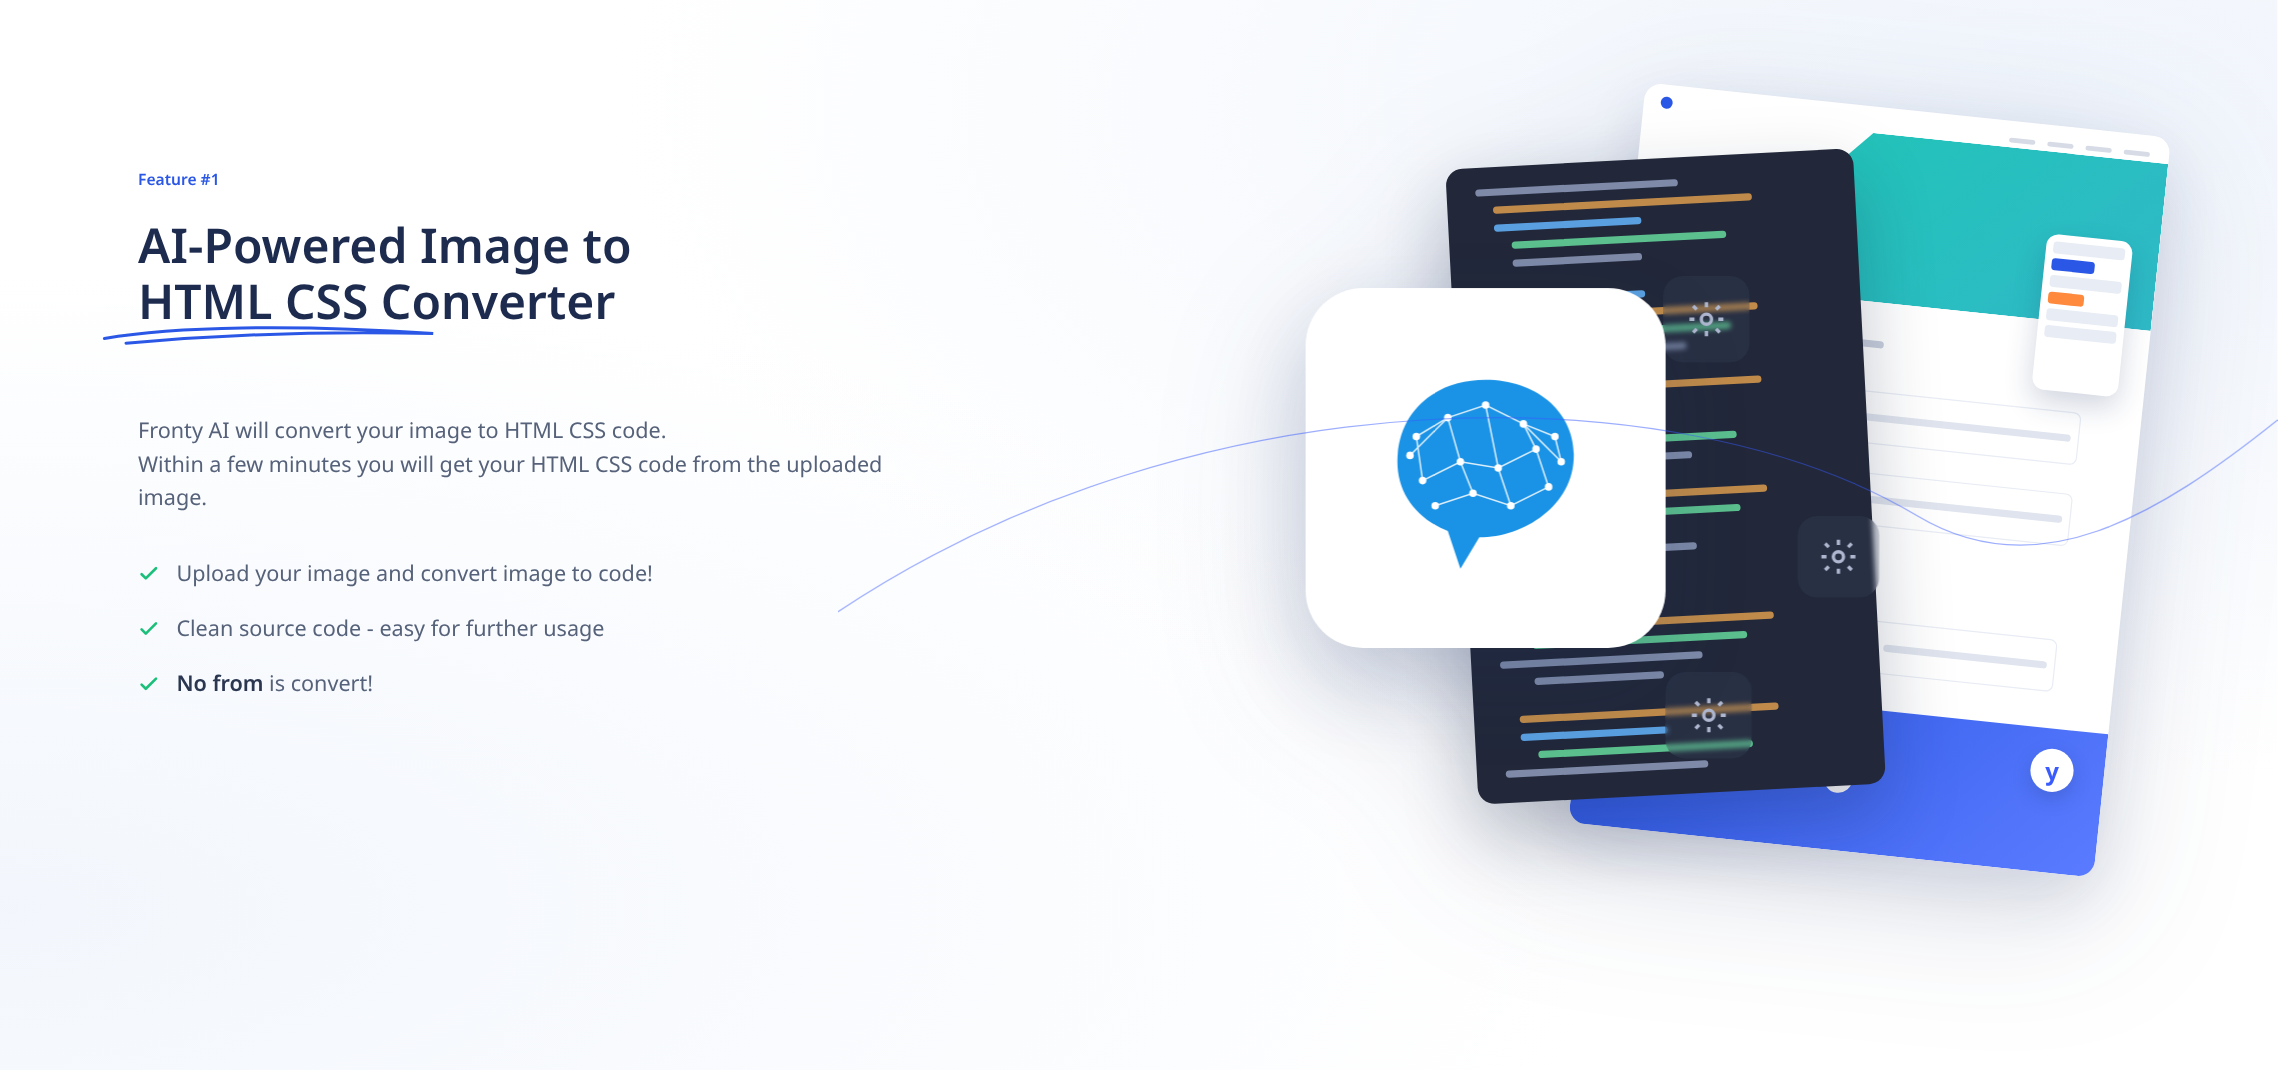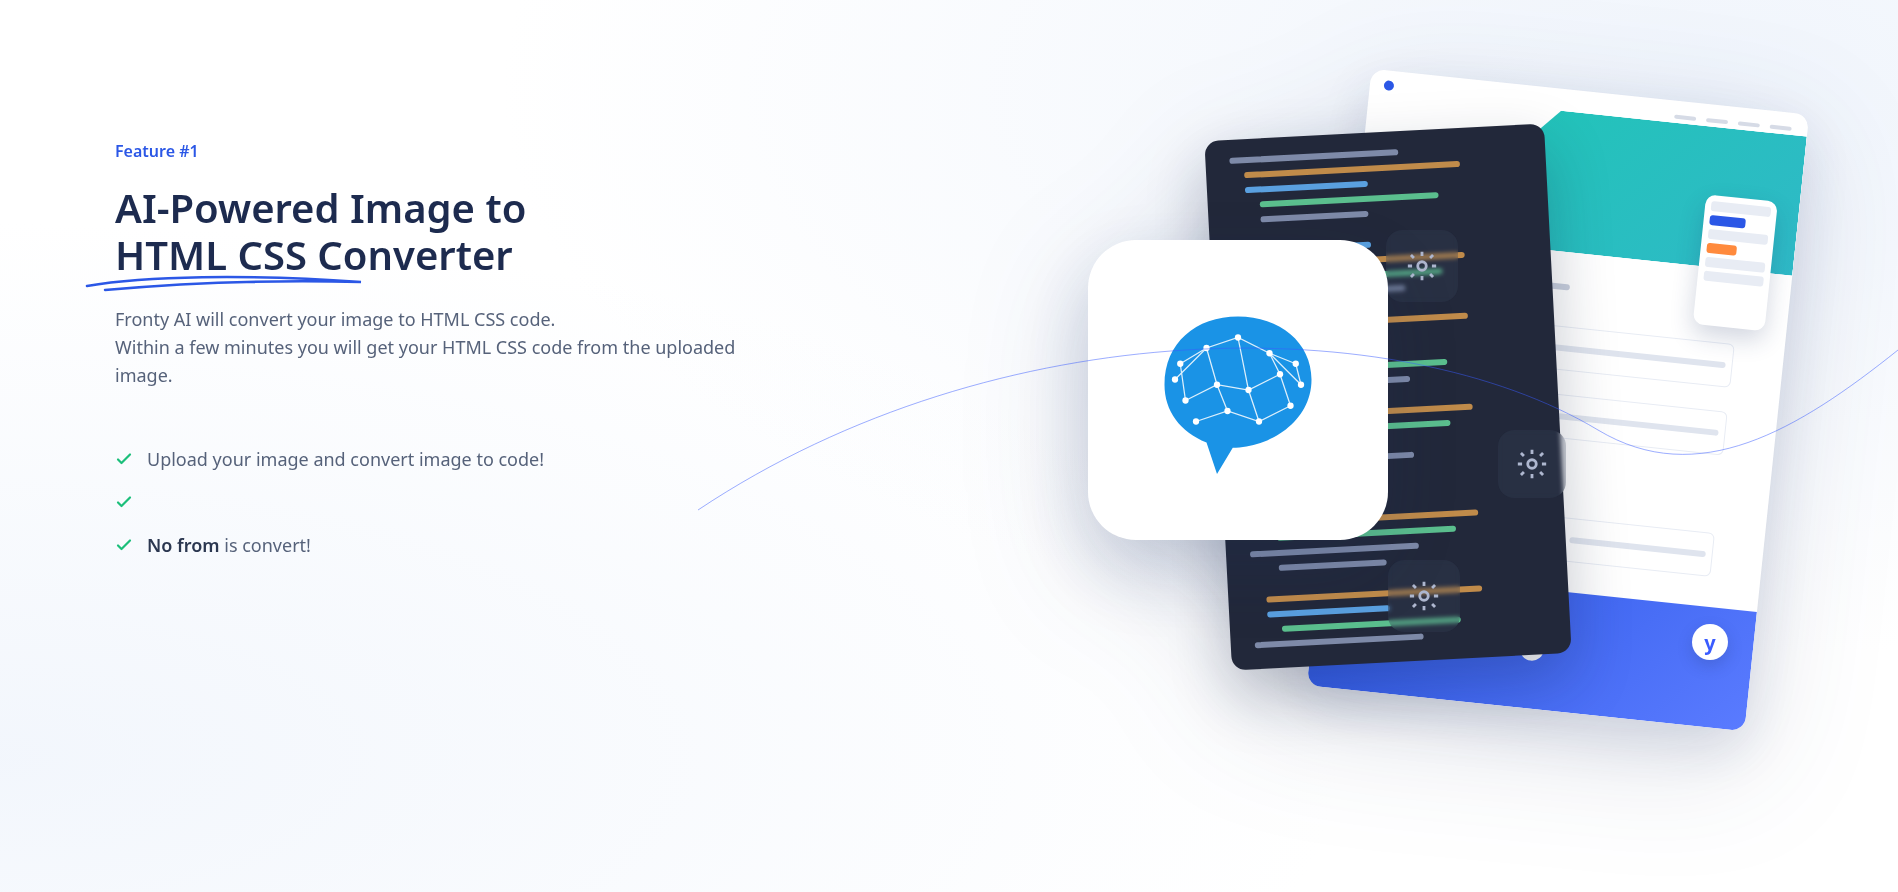--- a/index.html
+++ b/index.html
@@ -15,21 +15,21 @@
 
   .left {
     position: absolute;
     left: 115px;
     top: 140px;
     width: 640px;
   }
 
   .eyebrow {
     color: #2b57e6;
-    font-size: 16px;
+    font-size: 13px;
     font-weight: 600;
     margin-bottom: 22px;
   }
 
   .heading {
     color: #1d2b4f;
     font-size: 40px;
     font-weight: 600;
     line-height: 1.18;
     margin-bottom: 6px;
@@ -43,28 +43,28 @@
   .underline-wrap svg {
     position: absolute;
     left: -30px;
     bottom: -14px;
     width: 280px;
     height: 20px;
     pointer-events: none;
   }
 
   .lead {
-    margin-top: 28px;
+    margin-top: 72px;
     color: #56627a;
     font-size: 18px;
     line-height: 1.55;
   }
 
   .bullets {
-    margin-top: 57px;
+    margin-top: 36px;
     list-style: none;
   }
   .bullets li {
     display: flex;
     align-items: center;
     gap: 14px;
     color: #56627a;
     font-size: 18px;
     margin-bottom: 22px;
   }
@@ -310,20 +310,21 @@
             </svg>
         </span>
         <span>Upload your image and convert image to code!</span>
       </li>
       <li>
         <span class="check">
           <svg viewBox="0 0 16 16">
               <path d="M2 8.5l3.5 3.5L14 3.5" fill="none" stroke="#1bbf7a" stroke-width="2.2" stroke-linecap="round" stroke-linejoin="round"></path>
             </svg>
         </span>
+        <span>Clean source code - easy for further usage</span>
       </li>
       <li>
         <span class="check">
           <svg viewBox="0 0 16 16">
               <path d="M2 8.5l3.5 3.5L14 3.5" fill="none" stroke="#1bbf7a" stroke-width="2.2" stroke-linecap="round" stroke-linejoin="round"></path>
             </svg>
         </span>
         <span>
           <span class="strong">No from</span><span> is convert!</span>
         </span>

